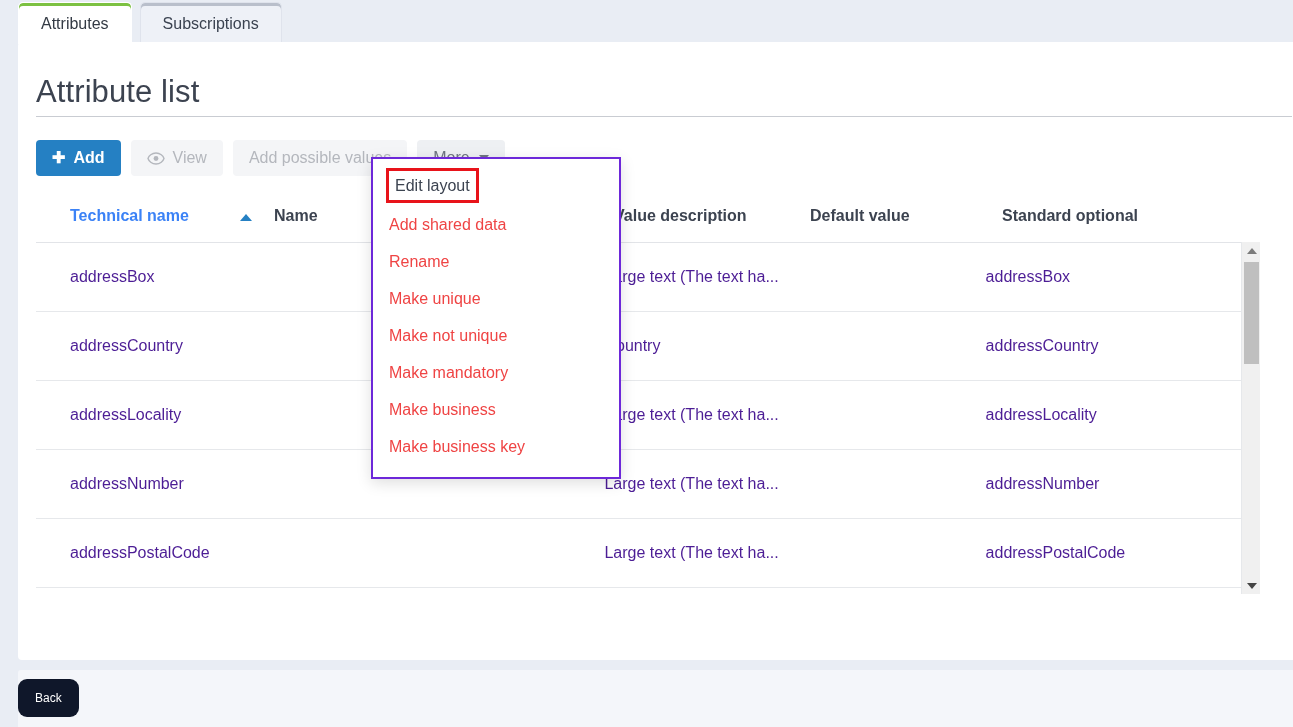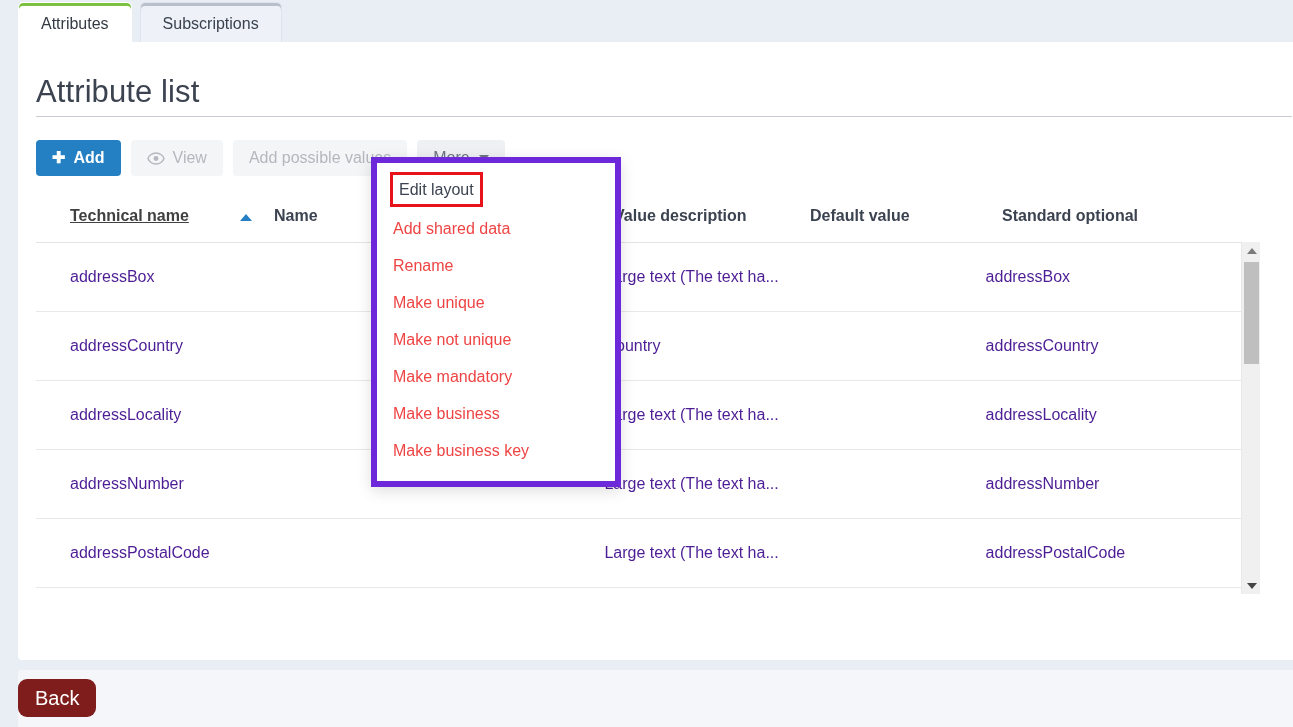--- a/index.html
+++ b/index.html
@@ -74,21 +74,21 @@
     display: inline-block; margin-left: 9px;
     width: 0; height: 0;
     border-left: 5px solid transparent; border-right: 5px solid transparent;
     border-top: 6px solid #6f7581;
   }
 
   
   .dropdown {
     position: absolute; left: 371px; top: 157px;
     width: 250px; background: #fff;
-    border: 6px solid #6d28d9;
+    border: 2px solid #6d28d9;
     box-shadow: 0 4px 14px rgba(0,0,0,.13);
     padding: 8px 0 12px 0;
     z-index: 40;
   }
   .menu-item {
     padding: 6px 16px; font-size: 16px; color: #ef4444;
     line-height: 25px; white-space: nowrap; cursor: default;
   }
   .menu-item.highlighted {
     display: inline-block;
@@ -102,21 +102,21 @@
   .table-wrap {
     position: absolute; left: 0; top: 130px;
     width: 1237px; height: 404px;
   }
   .thead {
     display: flex; align-items: center;
     height: 52px; padding: 0 0 0 34px;
     font-size: 16px; font-weight: 700; color: #3c4350;
   }
   .th { position: relative; }
-  .th.sorted { color: #404040; text-decoration: underline; }
+  .th.sorted { color: #3b82f6; }
   .sort-arrow {
     position: absolute; top: 7px; left: 170px;
     width: 0; height: 0;
     border-left: 6px solid transparent; border-right: 6px solid transparent;
     border-bottom: 7px solid #2580c3;
   }
   .col-tech  { width: 204px; }
   .col-name  { width: 340px; }
   .col-desc  { width: 196px; }
   .col-defv  { width: 192px; }
@@ -168,23 +168,23 @@
   
   .footer {
     position: absolute; left: 18px; top: 670px;
     width: 1275px; height: 57px;
     background: #f4f6fa;
     border-radius: 3px 0 0 0;
   }
   .btn-back {
     position: absolute; left: 0px; top: 9px;
     height: 38px; padding: 0 17px;
-    background: #7f1d1d; color: #fff;
+    background: #0f172a; color: #fff;
     border: none; border-radius: 9px;
-    font-size: 20px; font-family: inherit; cursor: pointer;
+    font-size: 12px; font-family: inherit; cursor: pointer;
   }
 </style>
 </head>
 <body>
 
 <div class="page">
 
   <div class="tabbar">
     <div class="tab active">
       <span>Attributes</span>

